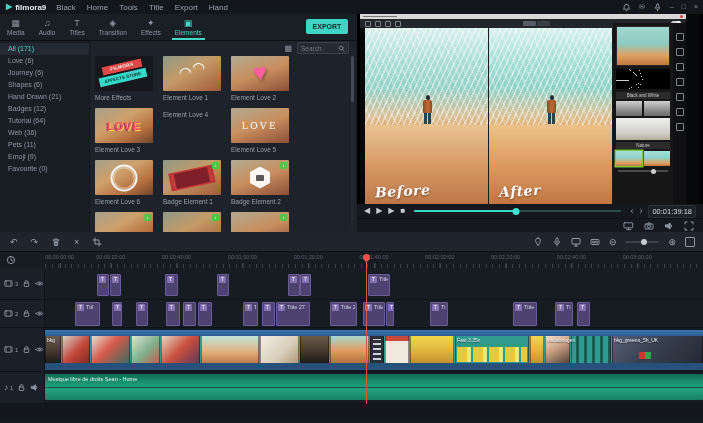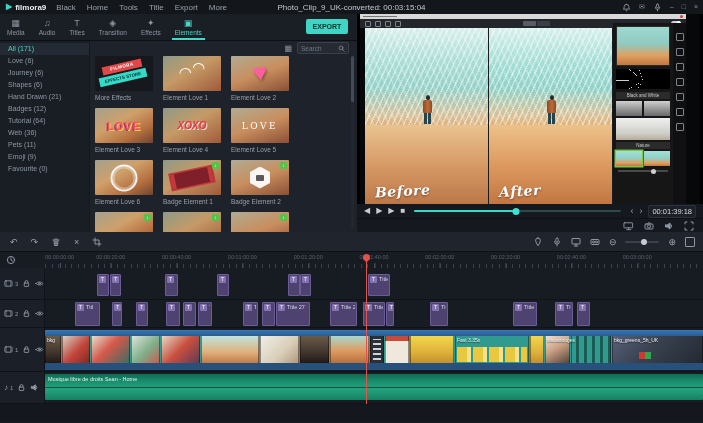--- a/index.html
+++ b/index.html
@@ -241,23 +241,22 @@
     <div class="logo">
       <span class="logo-play">▶</span>
       <span>filmora9</span>
     </div>
     <div id="menus">
         <span class="menu-item">Black</span>
         <span class="menu-item">Home</span>
         <span class="menu-item">Tools</span>
         <span class="menu-item">Title</span>
         <span class="menu-item">Export</span>
-        <span class="menu-item">More</span>
-      </div>
-    <div class="wintitle">Photo_Clip_9_UK-converted: 00:03:15:04</div>
+        <span class="menu-item">Hand</span>
+      </div>
     <div class="winicons">
       <svg class="i" width="9" height="9" viewBox="0 0 10 10">
           <path d="M5 1.5a2.6 2.6 0 0 1 2.6 2.6c0 2 .9 2.7.9 2.7H1.5s.9-.7.9-2.7A2.6 2.6 0 0 1 5 1.5zM4.2 8.3a.9.9 0 0 0 1.6 0"></path>
         </svg>
       <span class="glyph">✉</span>
       <svg class="i" width="9" height="9" viewBox="0 0 10 10">
           <rect x="3.8" y="1" width="2.4" height="4.2" rx="1.2"></rect>
           <path d="M2.5 4.6a2.5 2.5 0 0 0 5 0M5 7.1v1.7"></path>
         </svg>
       <span class="glyph">–</span>
@@ -342,23 +341,20 @@
             </div>
             <div class="glabel">Element Love 2</div>
           </div>
           <div class="gitem">
             <div class="gthumb ph">
               <span class="t-art t-love">LOVE</span>
             </div>
             <div class="glabel">Element Love 3</div>
           </div>
           <div class="gitem">
-            <div class="gthumb ph-b">
-              <span class="t-art t-xoxo">XOXO</span>
-            </div>
             <div class="glabel">Element Love 4</div>
           </div>
           <div class="gitem">
             <div class="gthumb ph-c">
               <span class="t-art t-lovew">LOVE</span>
             </div>
             <div class="glabel">Element Love 5</div>
           </div>
           <div class="gitem">
             <div class="gthumb ph">

